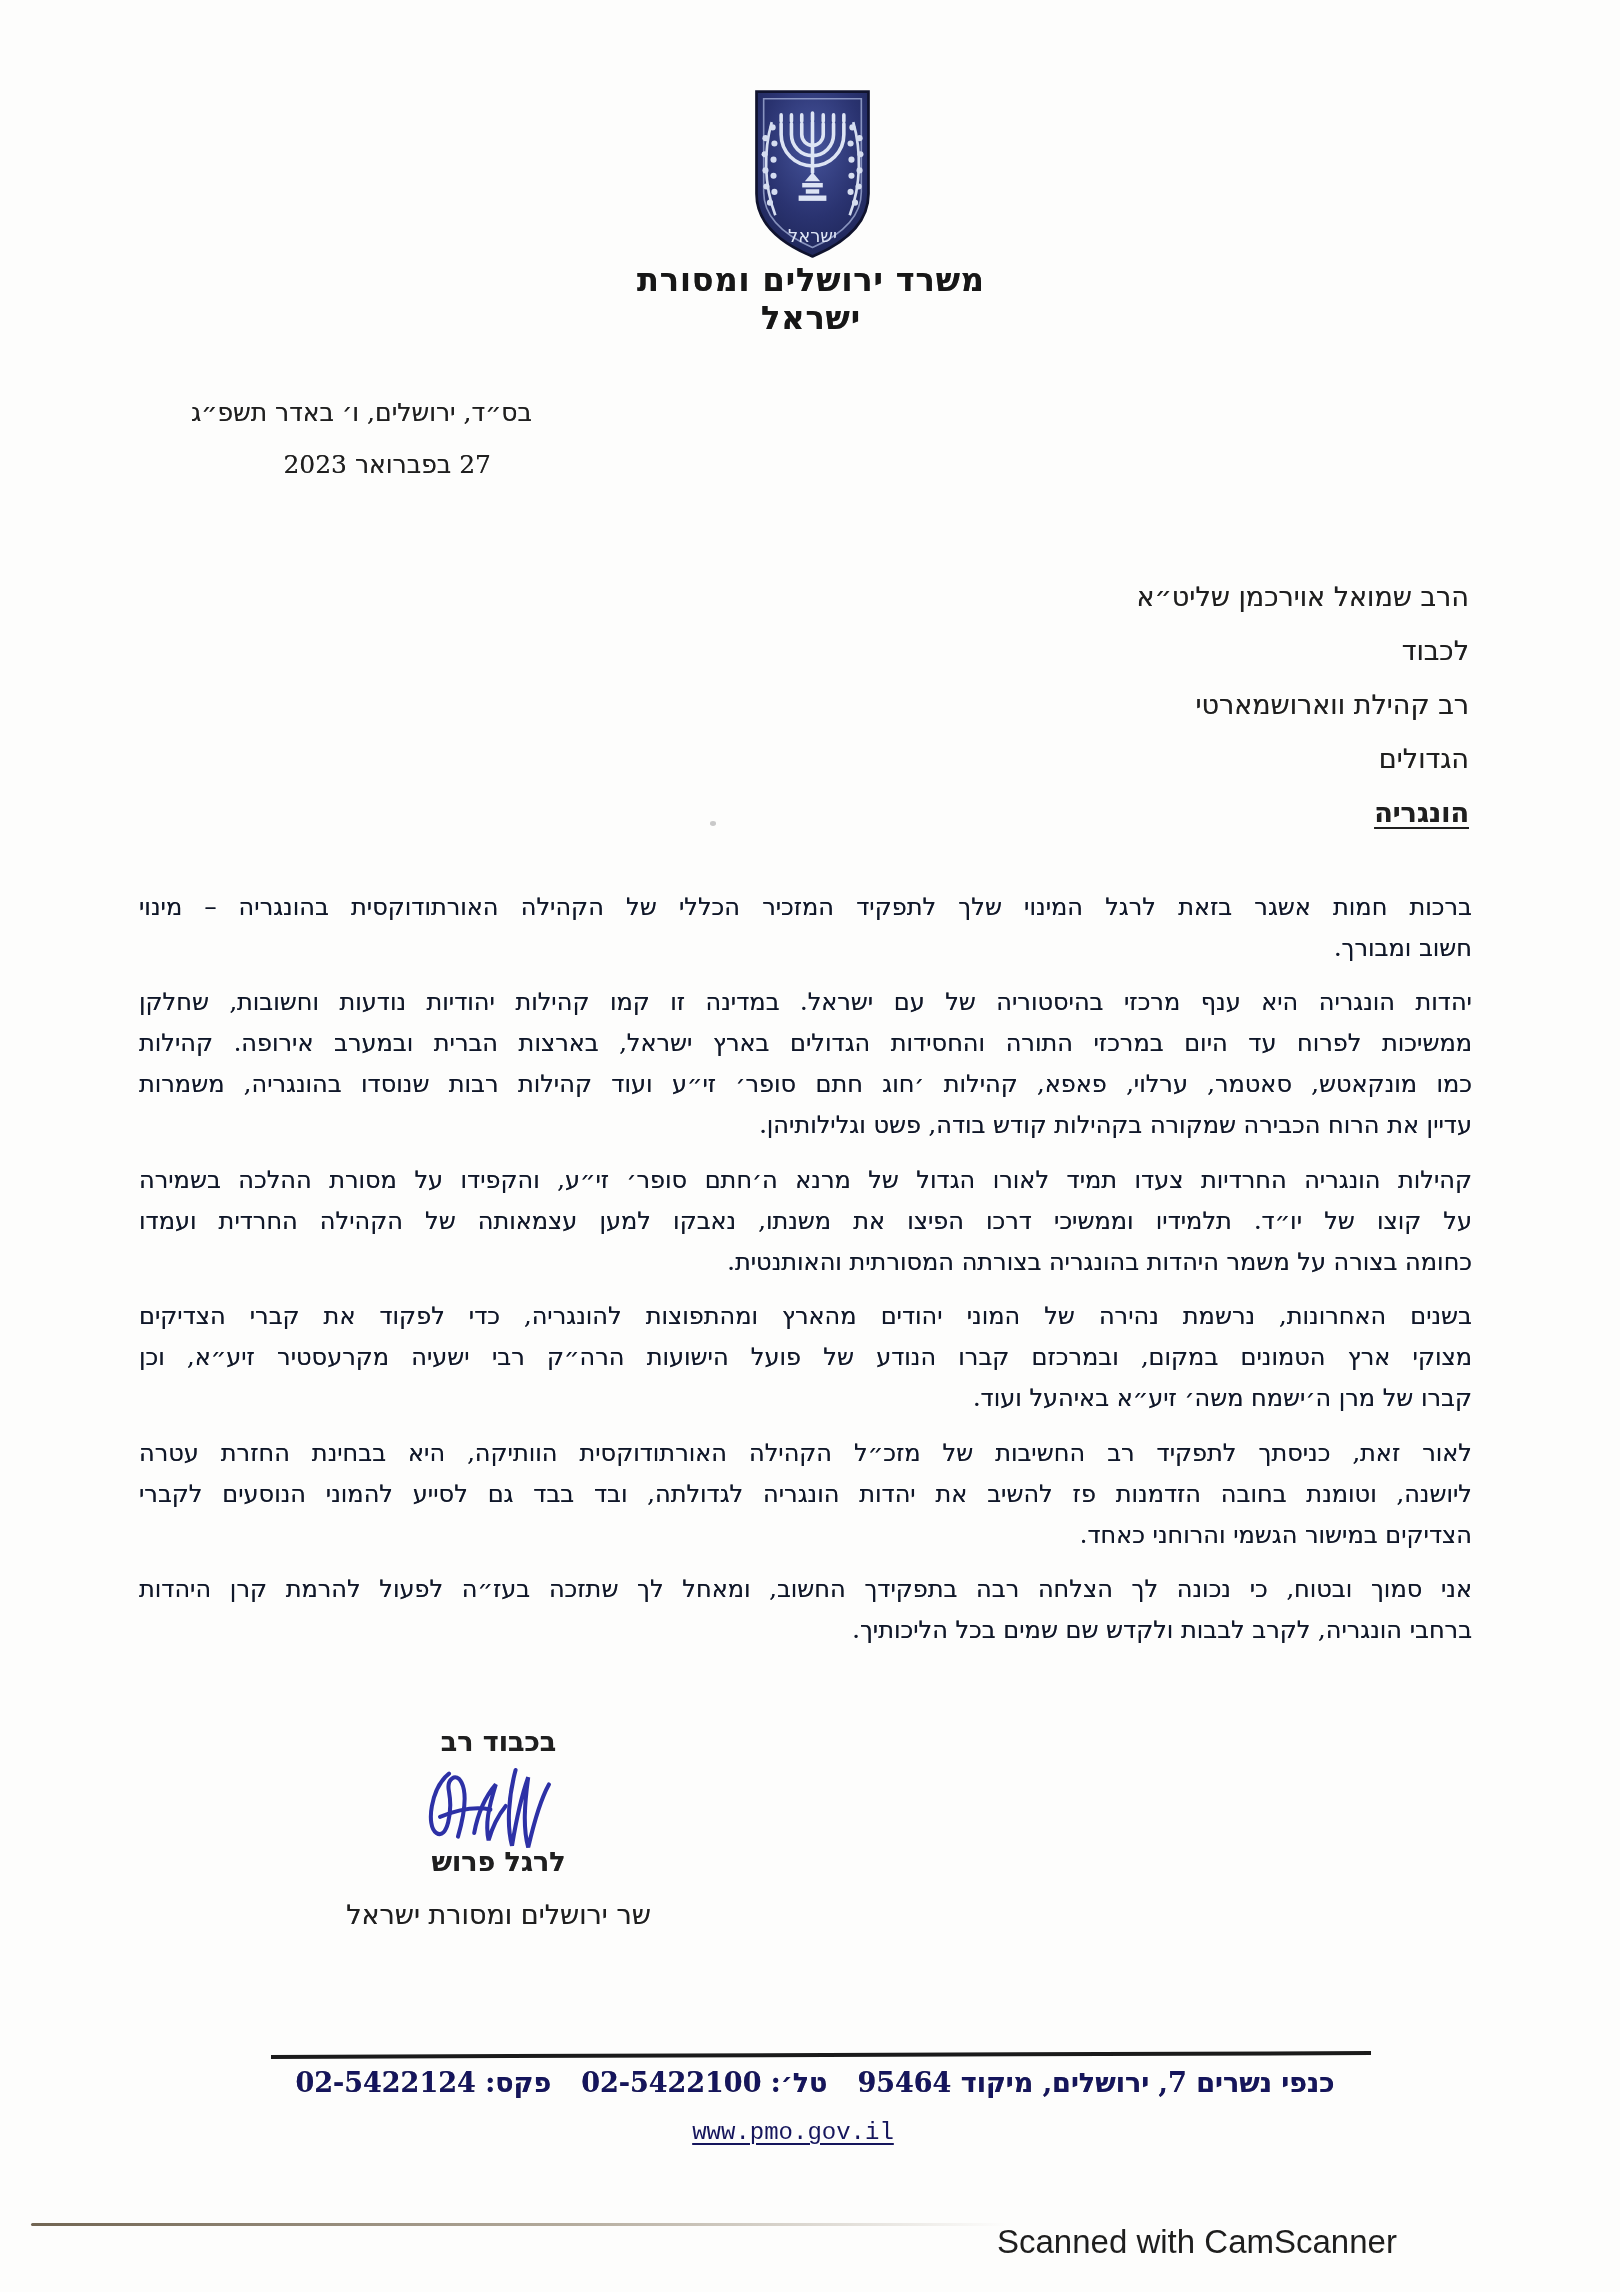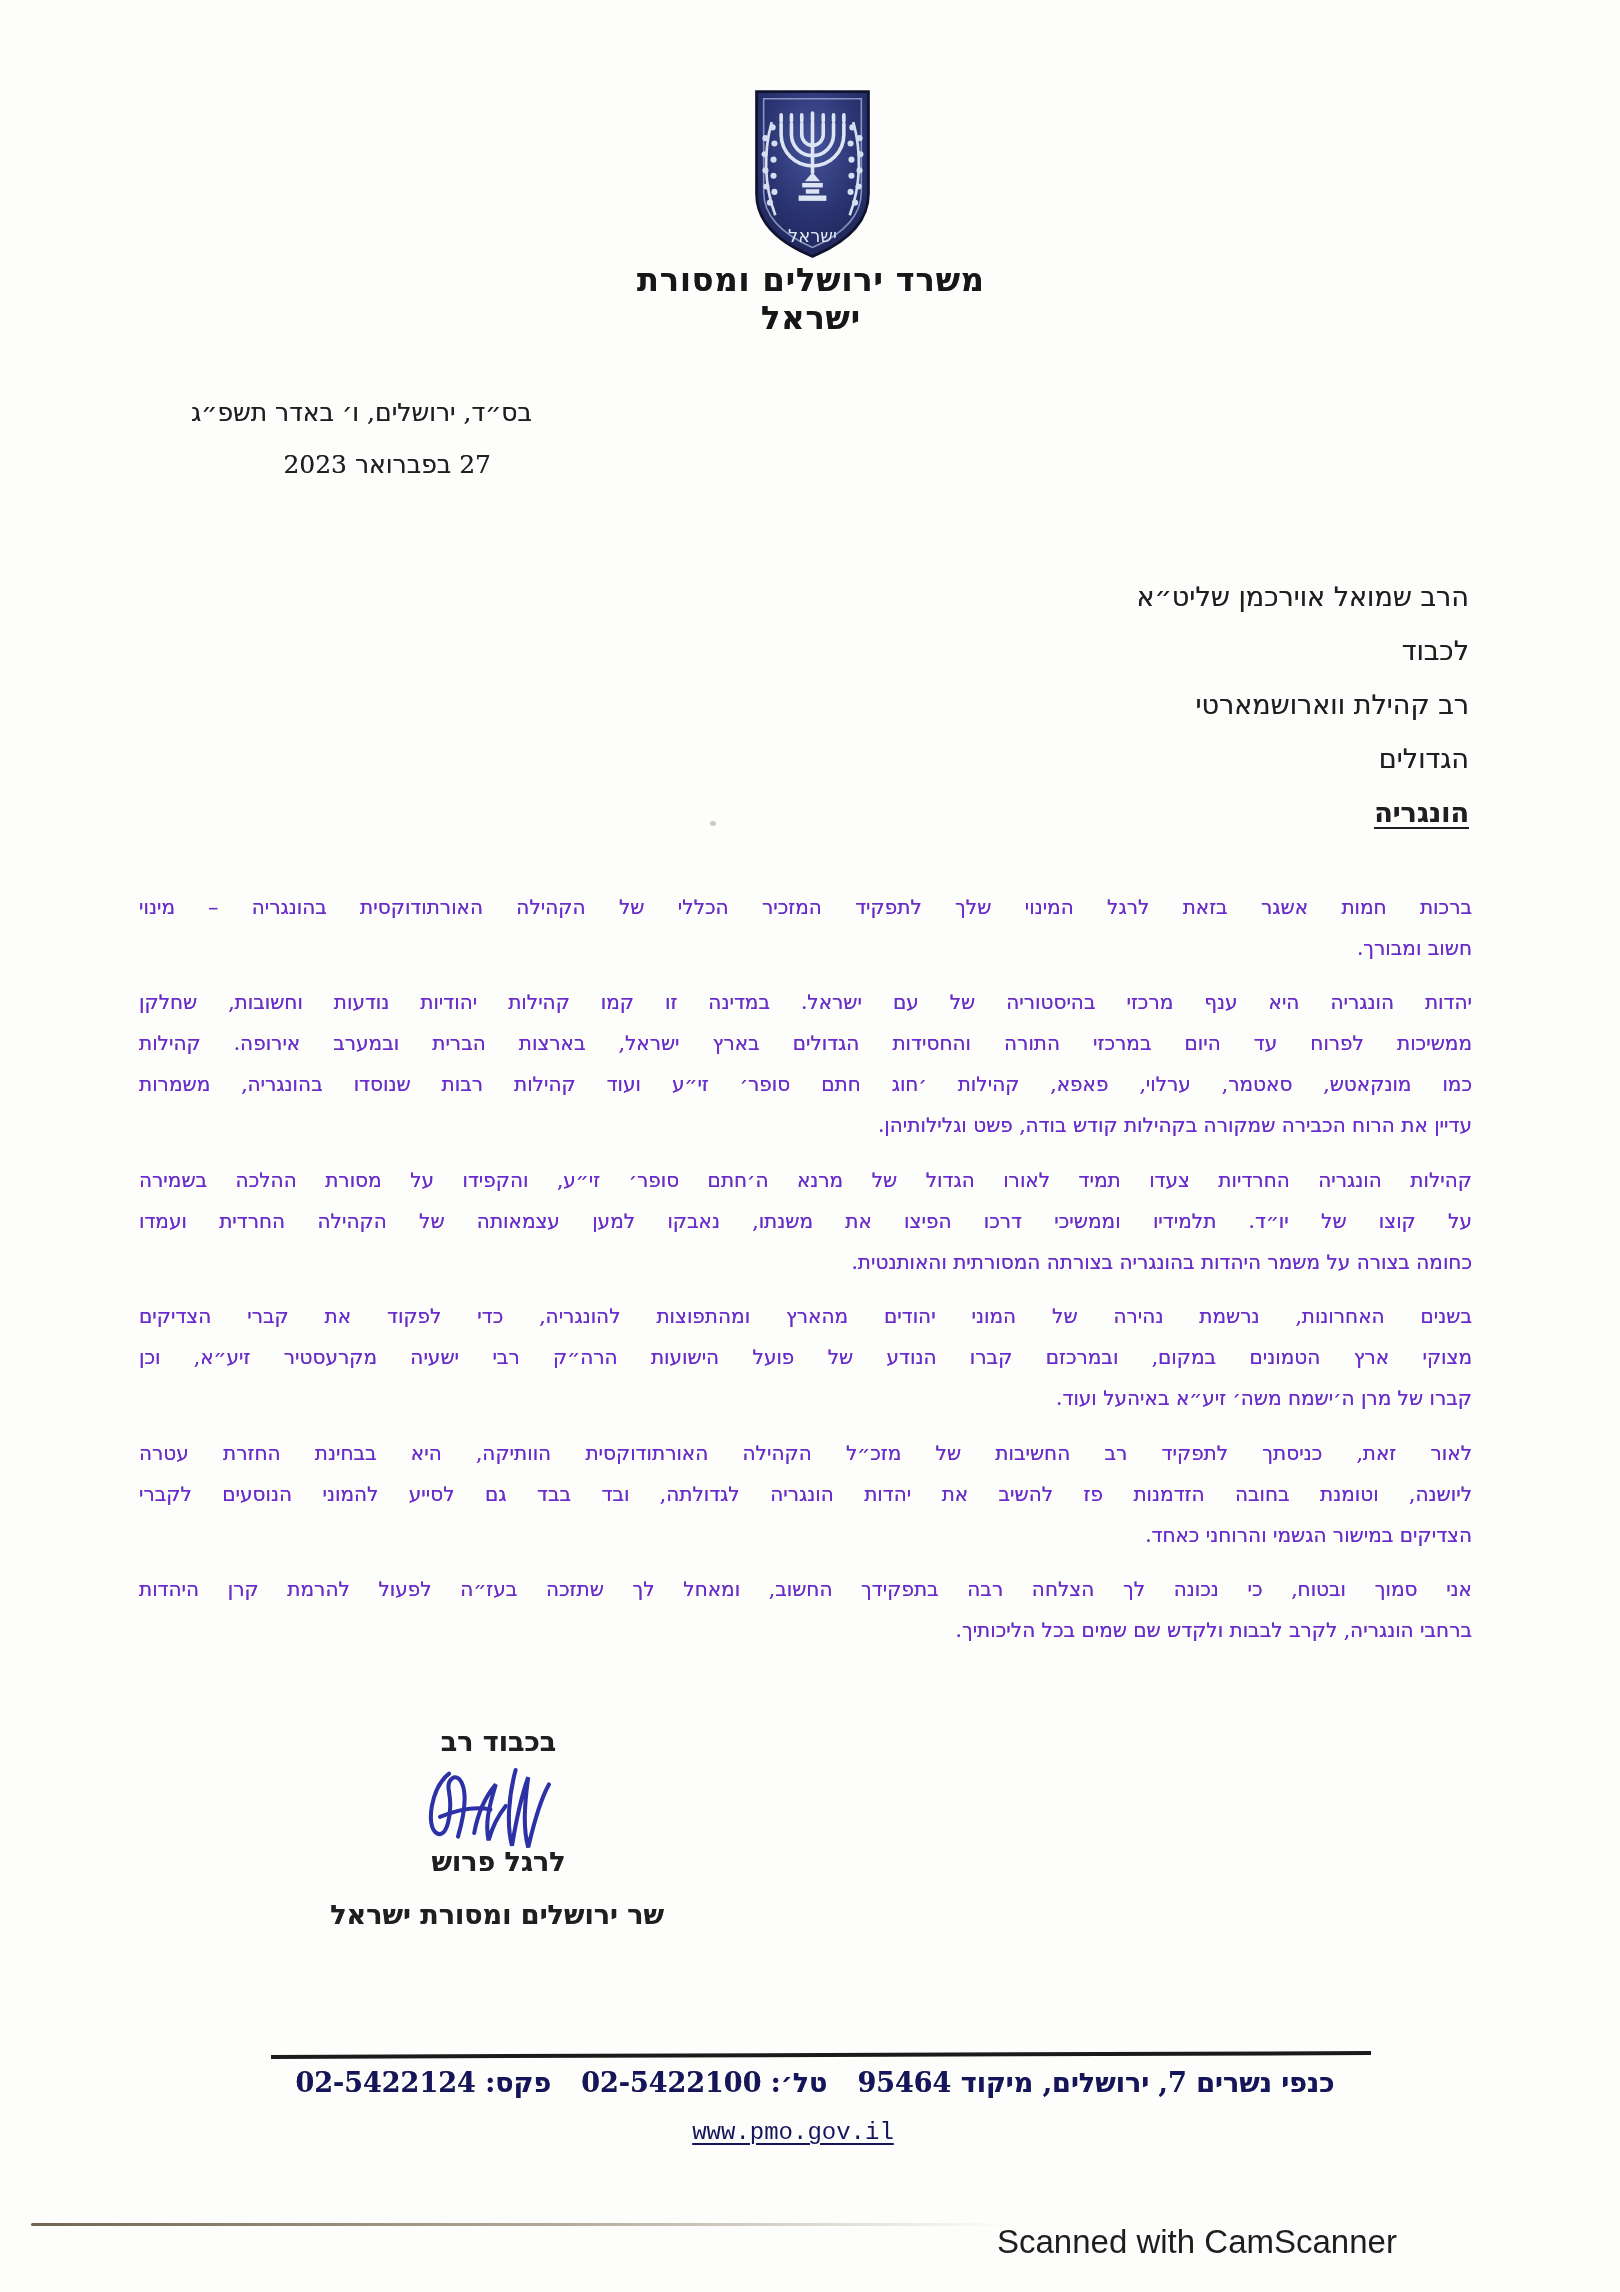--- a/index.html
+++ b/index.html
@@ -29,33 +29,33 @@
   
   .addr{
     position:absolute;right:165px;top:570px;direction:rtl;text-align:right;
     font-size:27px;line-height:54px;white-space:nowrap;
   }
   .addr .country{font-weight:bold;text-decoration:underline;text-underline-offset:5.4px;text-decoration-thickness:2.2px;}
 
   
   .letter-body{
     position:absolute;left:139px;top:887px;width:1333px;
-    direction:rtl;font-size:20px;color:#6d28d9;
+    direction:rtl;font-size:24px;color:#0f172a;
   }
   .para{margin:0 0 13.4px 0;}
   .ln{height:41px;line-height:41px;overflow:hidden;}
   .jl{text-align:justify;text-align-last:justify;}
   .el{text-align:right;}
 
   
   .closing{position:absolute;left:333px;top:1727px;width:331px;text-align:center;direction:rtl;}
   .valediction{font-size:27px;font-weight:bold;line-height:30px;}
   .sig{display:block;margin:3.6px auto -3.6px auto;width:161px;height:90px;}
   .signer{font-size:27px;font-weight:bold;line-height:30px;}
-  .signer-title{font-size:27px;font-weight:bold;line-height:30px;margin-top:23px;white-space:nowrap;}
+  .signer-title{font-size:27px;font-weight:normal;line-height:30px;margin-top:23px;white-space:nowrap;}
 
   
   .rule{position:absolute;left:271px;top:2053px;width:1100px;height:3.6px;background:#1b1b1b;transform:rotate(-0.2deg);}
   .contact{
     position:absolute;left:345px;top:2067px;width:940px;
     display:flex;justify-content:center;gap:30px;direction:rtl;
     font-size:27px;font-weight:bold;color:#15155c;white-space:nowrap;
   }
   .site{
     position:absolute;left:681px;top:2119px;width:224px;text-align:center;

